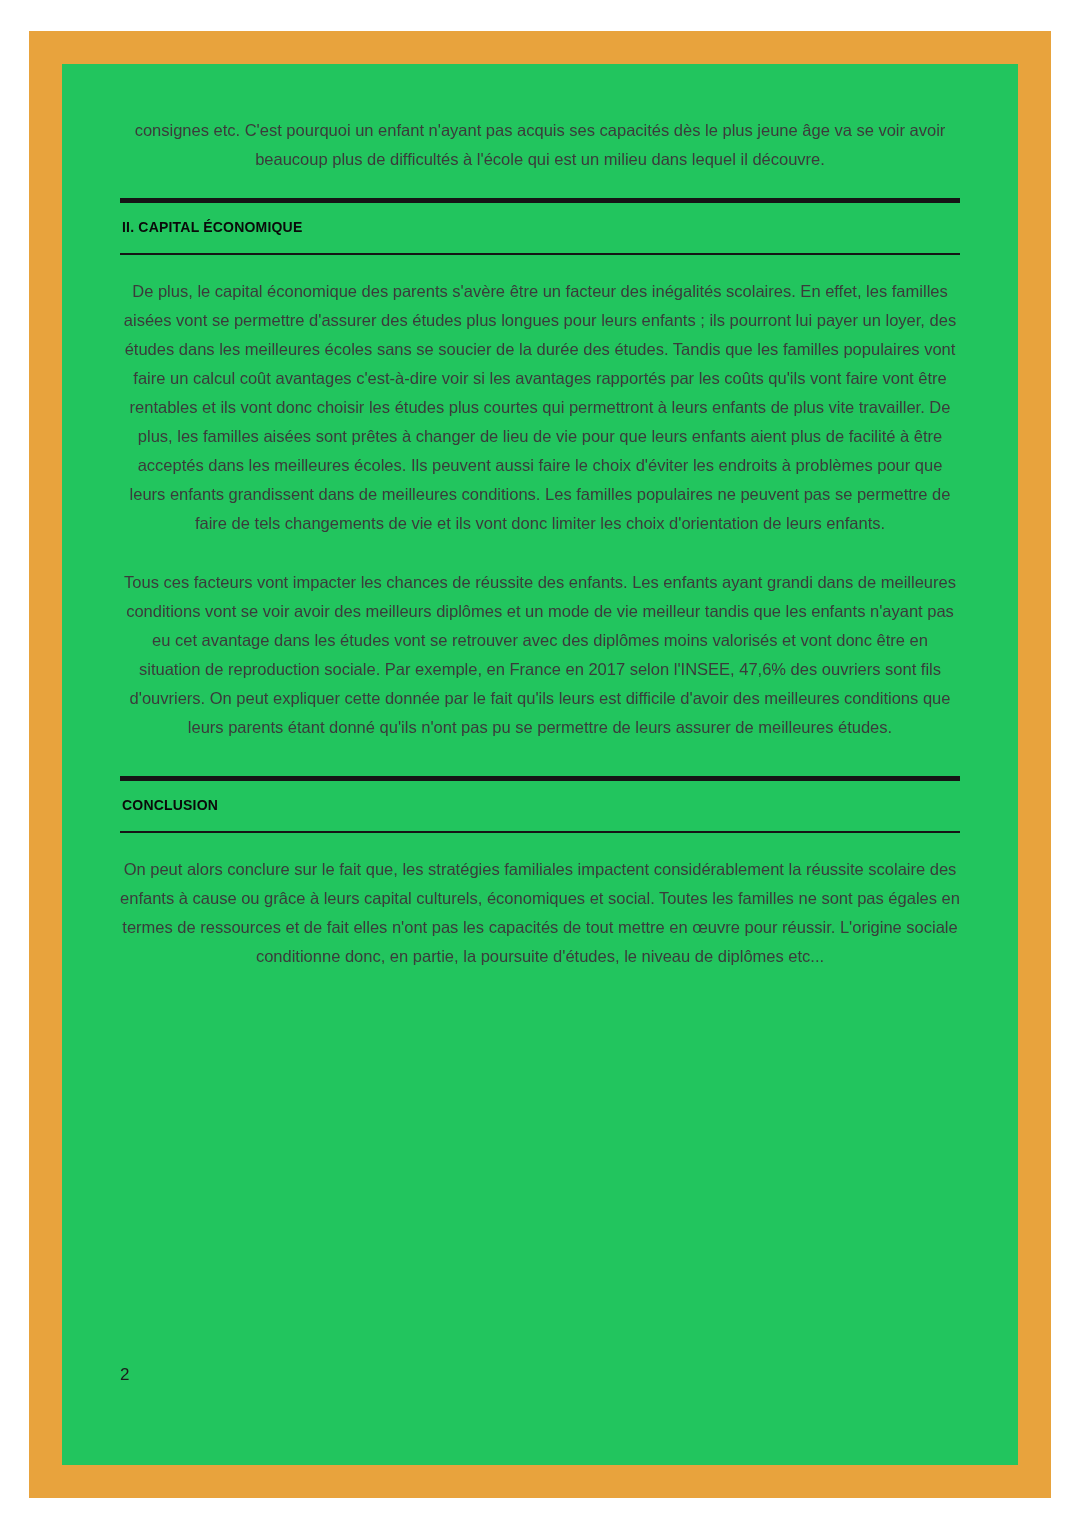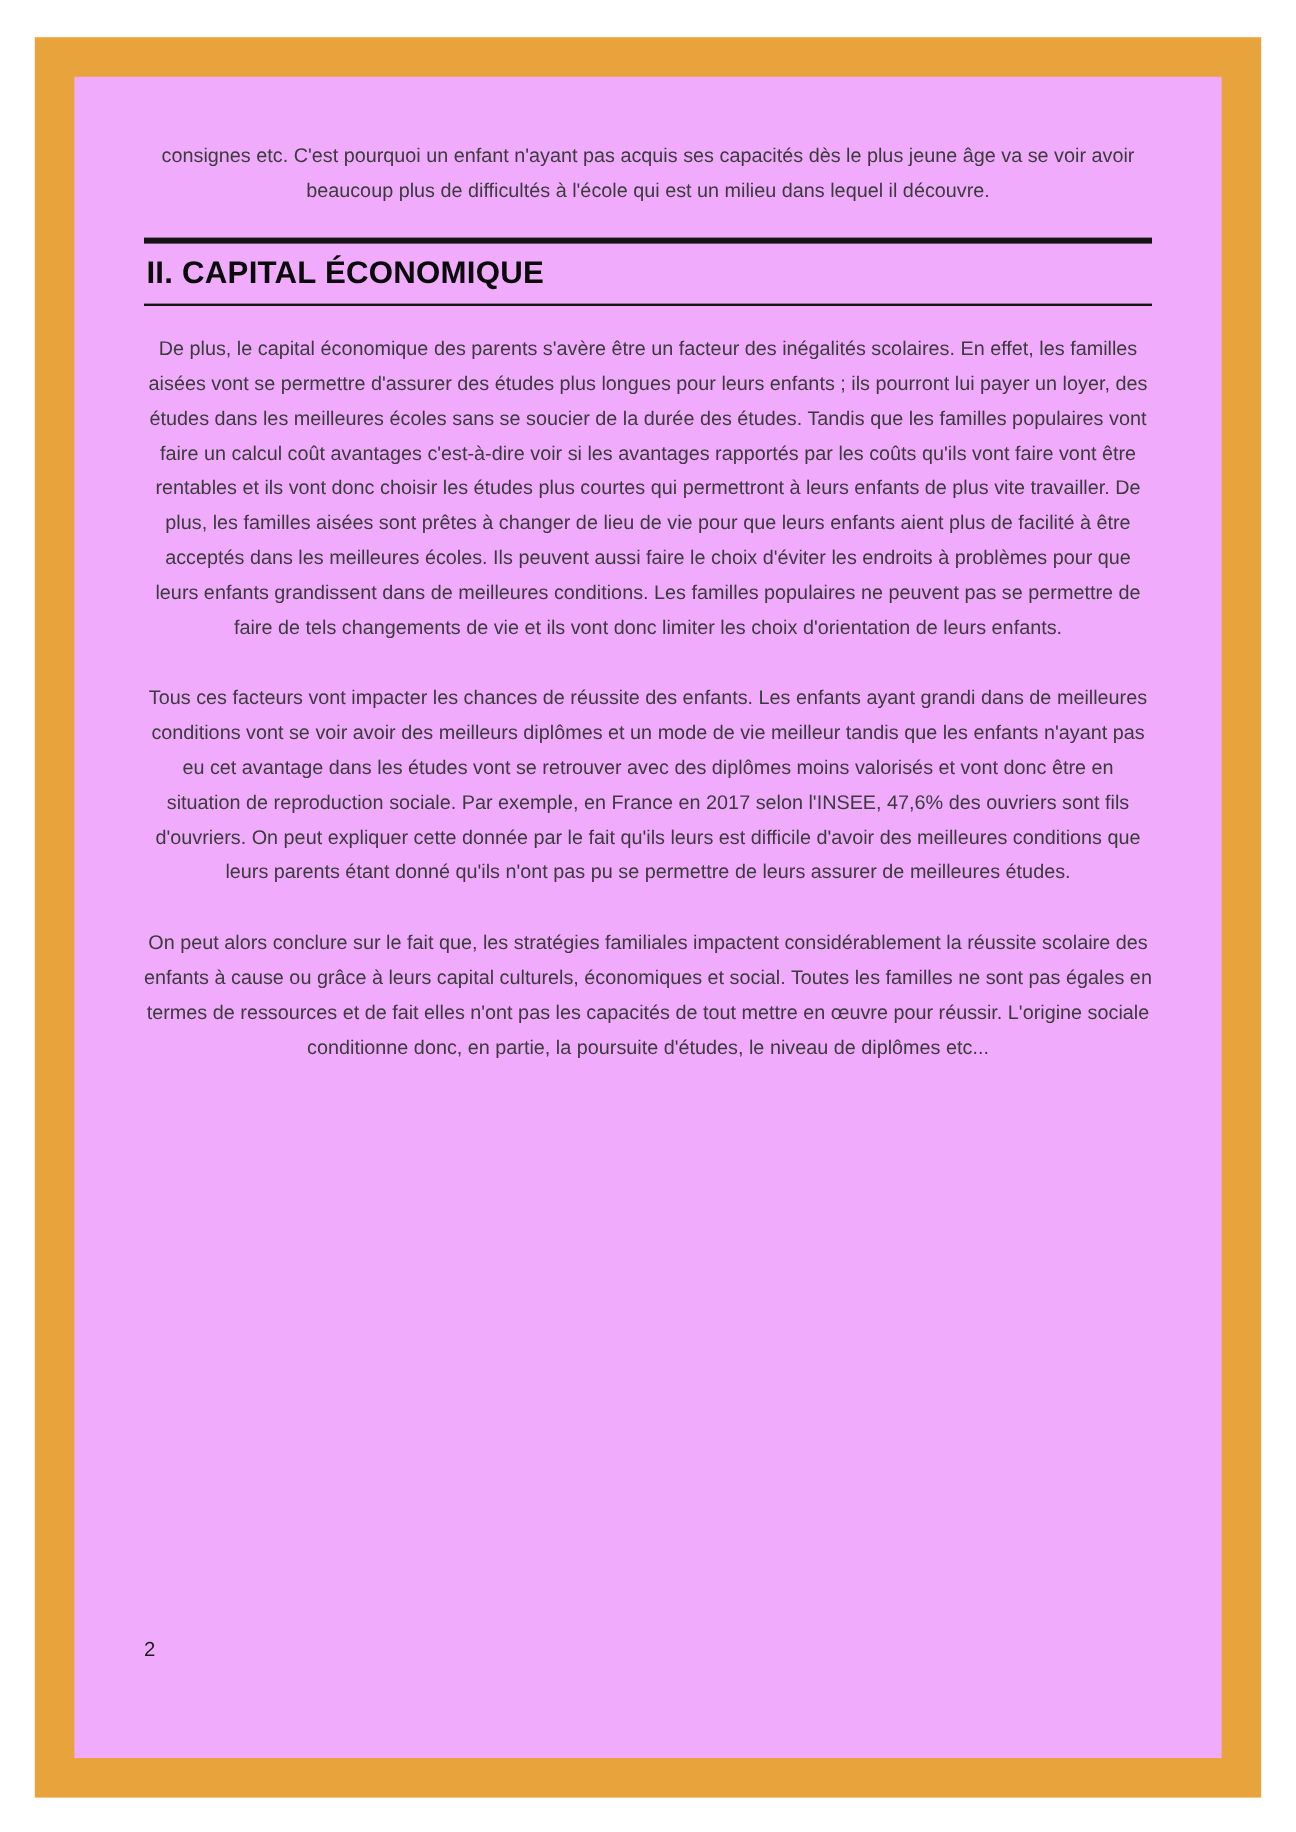--- a/index.html
+++ b/index.html
@@ -10,41 +10,41 @@
     font-family: "Liberation Sans", "DejaVu Sans", sans-serif;
   }
   .doc-frame {
     position: absolute;
     left: 29px; top: 31px; right: 29px; bottom: 29px;
     background: var(--frame, #E8A33D);
   }
   .doc-inner {
     position: absolute;
     left: 33px; top: 33px; right: 33px; bottom: 33px;
-    background: #f0abfc;
+    background: #22c55e;
   }
   .doc-content {
     position: absolute;
     inset: 0;
     padding: 52px 58px 0 58px;
     color: var(--body-text, #3b3b3b);
     font-size: 16.5px;
     line-height: 29px;
     text-align: center;
   }
   .para {
     margin-bottom: 30px;
   }
   .intro-para {
     margin-bottom: 14px;
   }
   .section-heading {
     text-align: left;
     color: #0a0a0a;
-    font-size: 26px;
+    font-size: 14px;
     font-weight: bold;
     letter-spacing: 0.2px;
     border-top: 5px solid var(--heading-rule, #151515);
     border-bottom: 2px solid var(--heading-rule, #151515);
     padding: 10px 2px 11px 2px;
     margin: 34px 0 22px 0;
   }
   .section-heading.first {
     margin-top: 24px;
   }
@@ -66,20 +66,21 @@
       <p class="para intro-para">consignes etc. C'est pourquoi un enfant n'ayant pas acquis ses capacités dès le plus jeune âge va se voir avoir beaucoup plus de difficultés à l'école qui est un milieu dans lequel il découvre.</p>
 
       <h2 class="section-heading first">II. CAPITAL ÉCONOMIQUE</h2>
 
       <p class="para">De plus, le capital économique des parents s'avère être un facteur des inégalités scolaires. En effet, les familles aisées vont se permettre d'assurer des études plus longues pour leurs enfants ; ils pourront lui payer un loyer, des études dans les meilleures écoles sans se soucier de la durée des études. Tandis que les familles populaires vont faire un calcul coût avantages c'est-à-dire voir si les avantages rapportés par les coûts qu'ils vont faire vont être rentables et ils vont donc choisir les études plus courtes qui permettront à leurs enfants de plus vite travailler. De plus, les familles aisées sont prêtes à changer de lieu de vie pour que leurs enfants aient plus de facilité à être acceptés dans les meilleures écoles. Ils peuvent aussi faire le choix d'éviter les endroits à problèmes pour que leurs enfants grandissent dans de meilleures conditions. Les familles populaires ne peuvent pas se permettre de faire de tels changements de vie et ils vont donc limiter les choix d'orientation de leurs enfants.</p>
 
       <p class="para">Tous ces facteurs vont impacter les chances de réussite des enfants. Les enfants ayant grandi dans de meilleures conditions vont se voir avoir des meilleurs diplômes et un mode de vie meilleur tandis que les enfants n'ayant pas eu cet avantage dans les études vont se retrouver avec des diplômes moins valorisés et vont donc être en situation de reproduction sociale. Par exemple, en France en 2017 selon l'INSEE, 47,6% des ouvriers sont fils d'ouvriers. On peut expliquer cette donnée par le fait qu'ils leurs est difficile d'avoir des meilleures conditions que leurs parents étant donné qu'ils n'ont pas pu se permettre de leurs assurer de meilleures études.</p>
 
 
 
+      <h2 class="section-heading">CONCLUSION</h2>
 
       <p class="para">On peut alors conclure sur le fait que, les stratégies familiales impactent considérablement la réussite scolaire des enfants à cause ou grâce à leurs capital culturels, économiques et social. Toutes les familles ne sont pas égales en termes de ressources et de fait elles n'ont pas les capacités de tout mettre en œuvre pour réussir. L'origine sociale conditionne donc, en partie, la poursuite d'études, le niveau de diplômes etc...</p>
 
       <div class="page-number">2</div>
 
     </div>
   </div>
 </div>
 
 </body></html>

